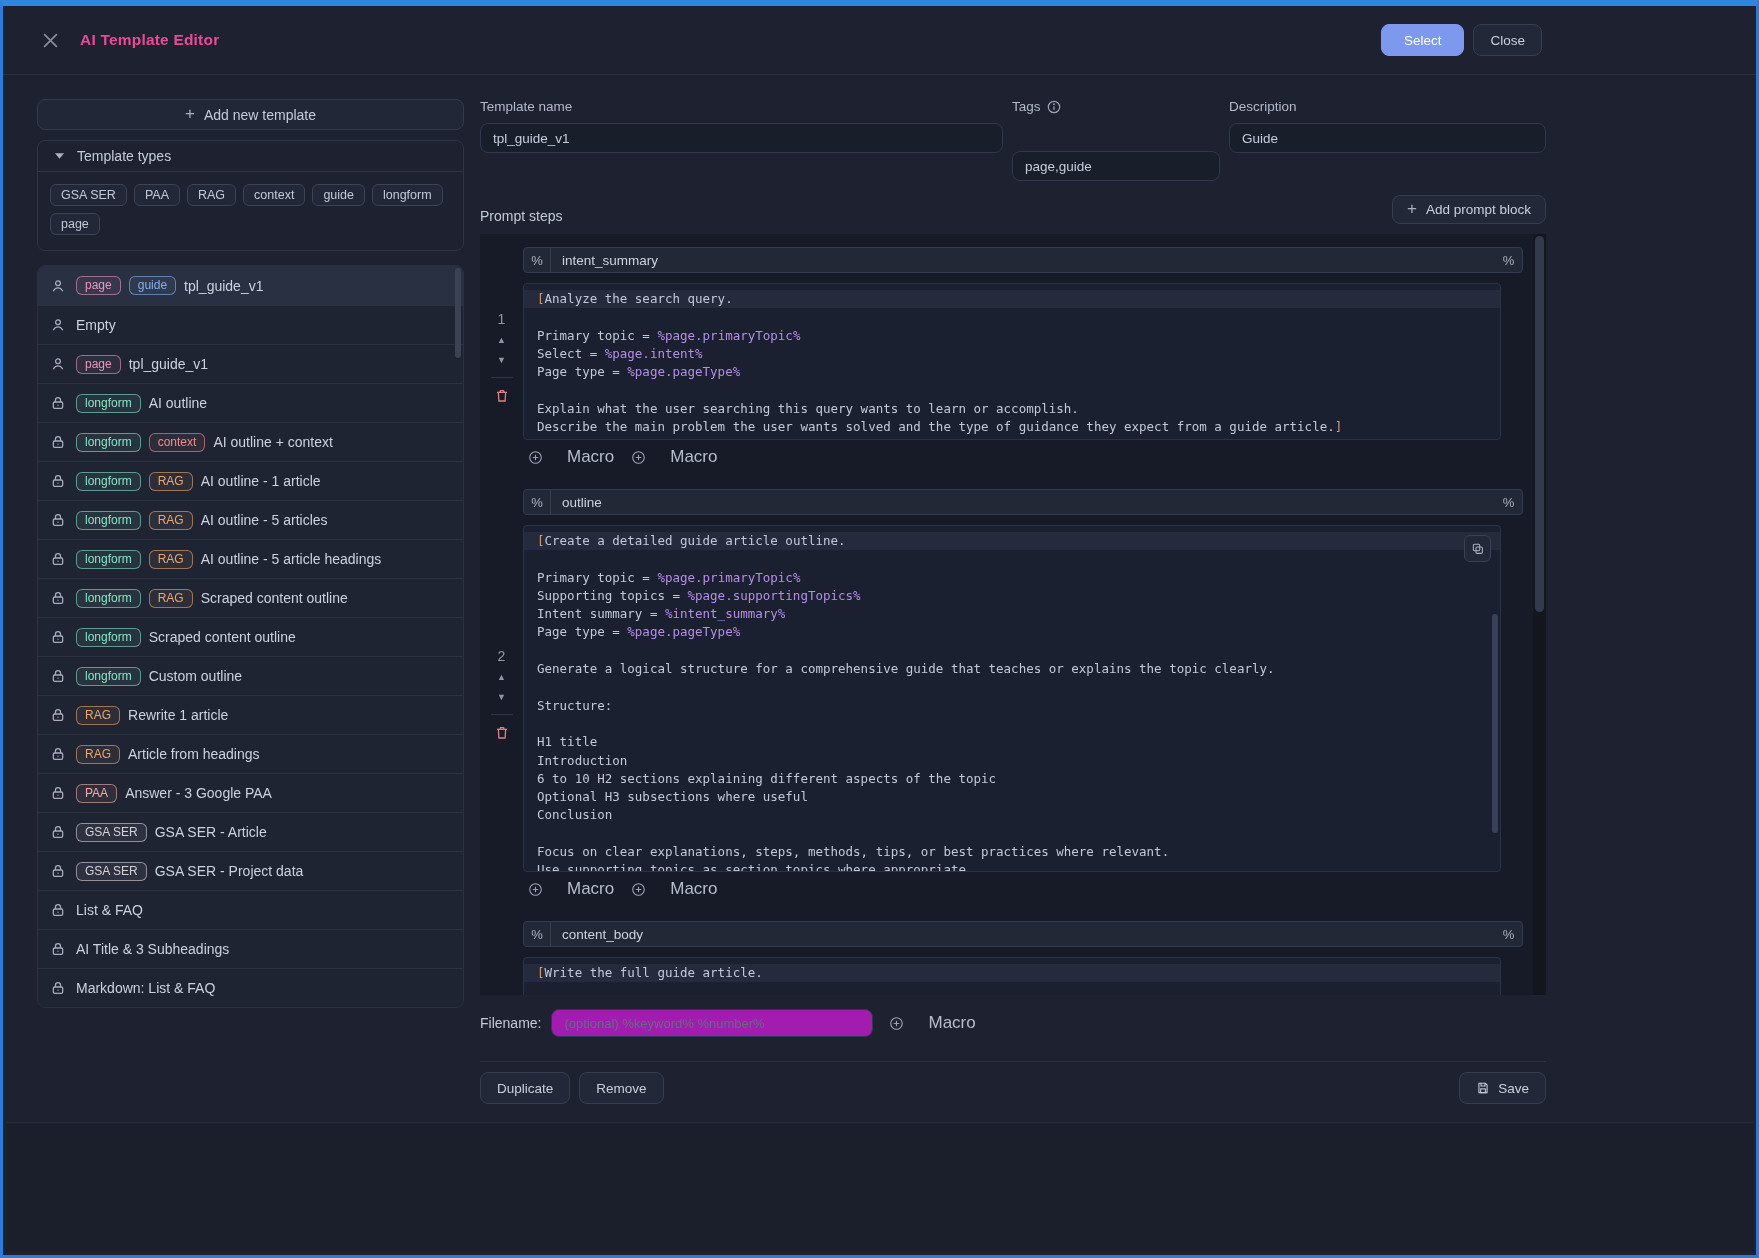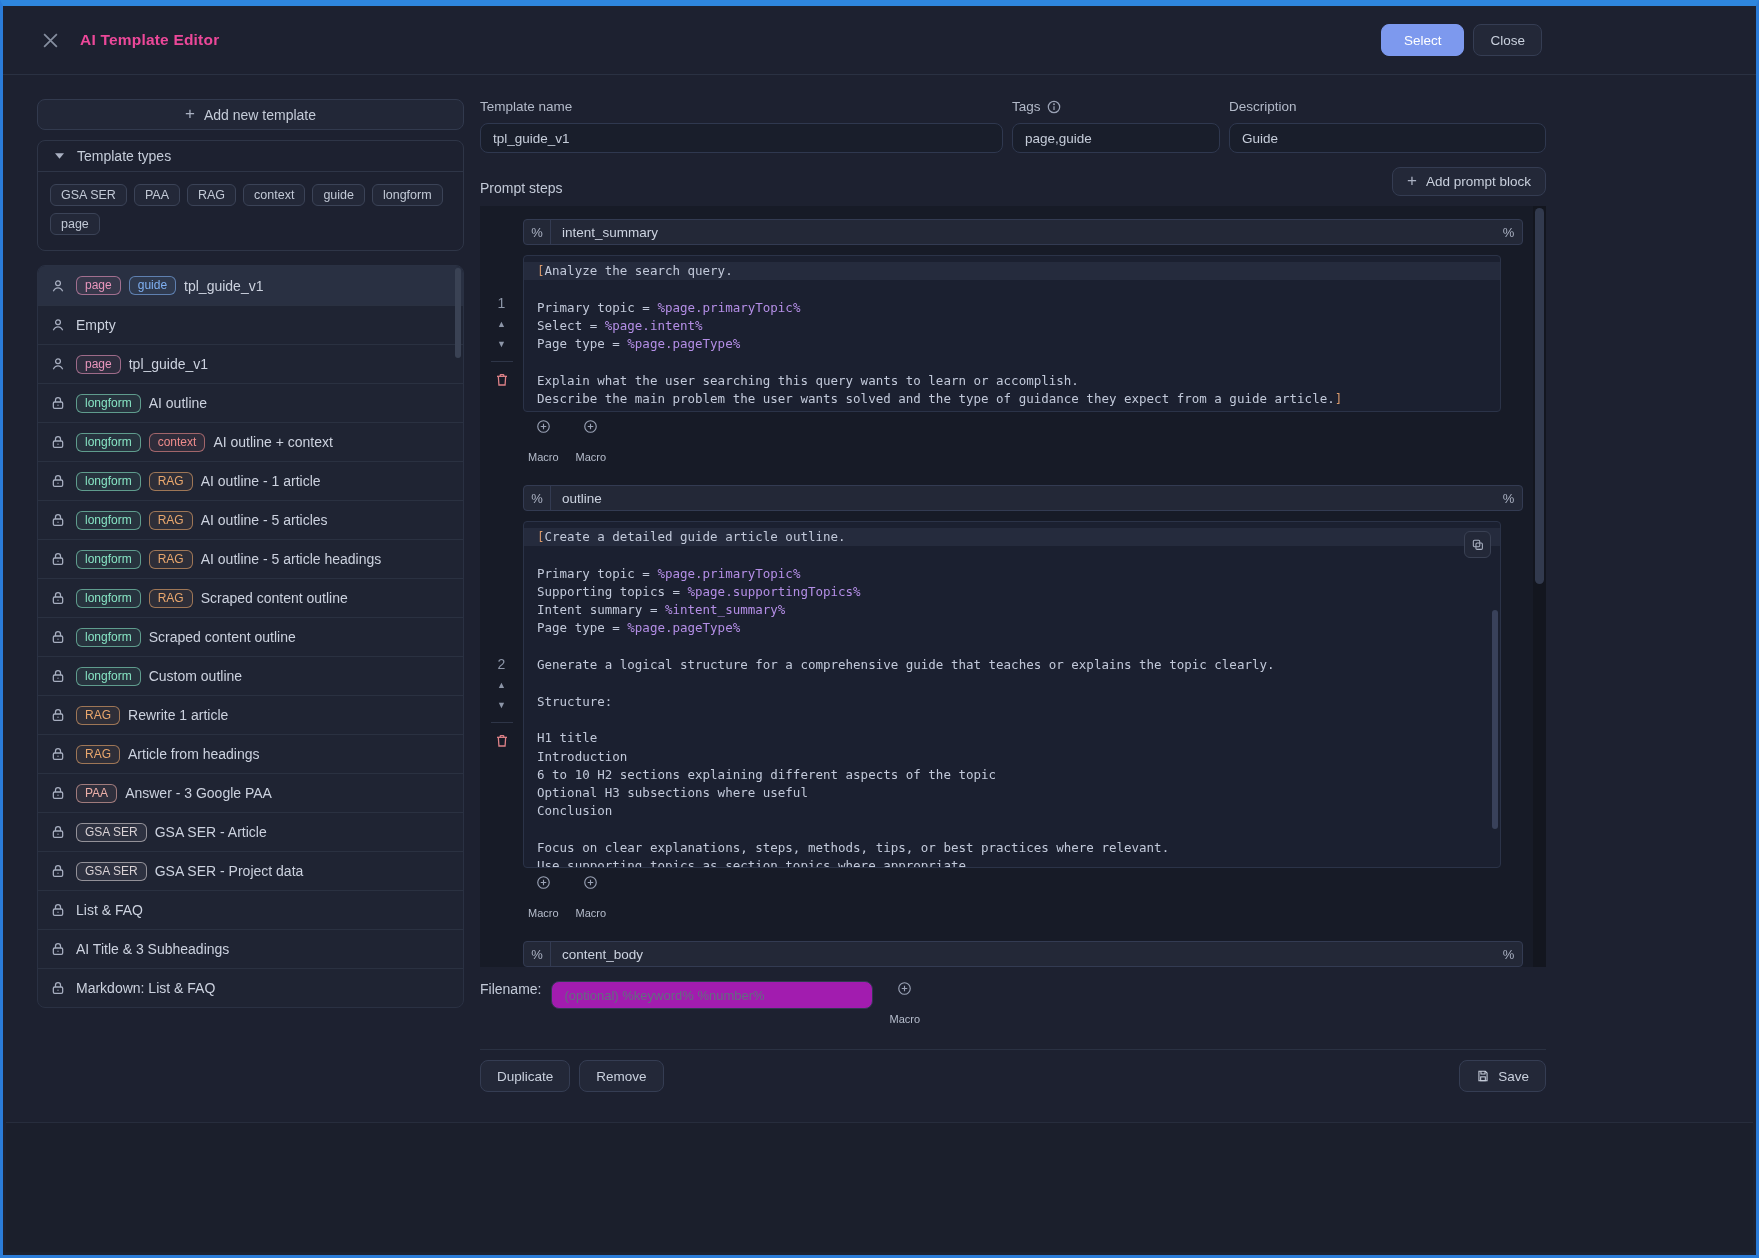--- a/index.html
+++ b/index.html
@@ -43,21 +43,21 @@
   .row-icon { width:16px; height:16px; color:#a7aec0; flex:none; margin-right:2px; }
   .tag { font-size:12px; padding:1px 8px 2px 8px; border-radius:6px; border:1px solid; white-space:nowrap; }
   .list-sb { position:absolute; top:2px; right:2px; width:6px; bottom:2px; }
   .list-sb-thumb { width:6px; height:90px; background:#3a4254; border-radius:3px; cursor:pointer; }
   
   .form-row { display:flex; gap:9px; }
   .field { display:flex; flex-direction:column; }
   .field label { font-size:13.5px; color:#b3bac9; margin-bottom:9px; display:flex; align-items:center; gap:6px; }
   .field input { height:30px; background:#191e2b; border:1px solid #2f384f; border-radius:8px; color:#c6cdda; font-size:13.5px; padding:0 12px; font-family:inherit; outline:none; }
   .field-name { width:523px; }
-  .field-tags { width:208px; }
+  .field-tags { width:208px;gap:28px; }
   .field-desc { flex:1; }
   .info-icon { width:14px; height:14px; color:#9aa2b5; }
   
   .steps-header { margin-top:13px; height:30px; display:flex; align-items:flex-end; justify-content:space-between; }
   .steps-label { font-size:14px; color:#c3cad8; }
   .add-block-btn { height:29px; background:#232838; border:1px solid #343c52; border-radius:8px; color:#c9d0dd; font-size:13.5px; font-family:inherit; display:flex; align-items:center; gap:9px; padding:0 14px; cursor:pointer; }
   .steps-area { margin-top:10px; height:761px; background:#171b27; position:relative; overflow:hidden; padding-top:13px; }
   .block { display:flex; margin-bottom:22px; }
   .gutter { width:43px; flex:none; display:flex; flex-direction:column; align-items:center; justify-content:center; gap:7px; color:#8d96a8; }
   .step-num { font-size:14px; }
@@ -75,26 +75,26 @@
   .b2 .block-content { height:347px; }
   .b3 .block-content { height:300px; }
   .code-line { height:18.3px; line-height:18.3px; padding:0 13px; white-space:pre; overflow:hidden; }
   .code-line.active { background:#252b3d; }
   .tok-var { color:#b48ee6; }
   .tok-br  { color:#d99a6c; }
   .copy-btn { position:absolute; top:9px; right:9px; width:27px; height:27px; border:1px solid #3a4154; border-radius:6px; background:#232838; display:flex; align-items:center; justify-content:center; color:#aab1c2; cursor:pointer; }
   .copy-btn svg { width:14px; height:14px; }
   .inner-sb { position:absolute; right:2px; top:88px; width:6px; height:219px; background:#39415a; border-radius:3px; cursor:pointer; }
   .macro-row { margin-top:7px; display:flex; gap:17px; padding-left:5px; }
-  .macro-btn { display:flex; align-items:center; gap:17px; color:#b6bdcc; font-size:11px; font-family:inherit; background:none; border:none; cursor:pointer;flex-direction:column; }
+  .macro-btn { display:flex; align-items:center; gap:24px; color:#b6bdcc; font-size:17px; font-family:inherit; background:none; border:none; cursor:pointer; }
   .macro-btn svg { width:15px; height:15px; color:#9aa2b5; flex:none; }
   .outer-sb { position:absolute; right:0; top:0; width:13px; height:100%; background:#13161f; }
   .outer-sb-thumb { margin:2px auto 0 auto; width:9px; height:376px; background:#323a4e; border-radius:5px; cursor:pointer; }
   
-  .filename-row { margin-top:14px; display:flex; align-items:flex-start; gap:10px; }
+  .filename-row { margin-top:14px; display:flex; align-items:center; gap:10px; }
   .filename-label { font-size:14px; color:#c3cad8; }
   .filename-input { width:322px; height:28px; background:#a21caf; border:1px solid #2f384f; border-radius:8px; color:#c6cdda; font-size:13px; padding:0 12px; font-family:inherit; outline:none; }
   .filename-input::placeholder { color:#636c80; }
   .filename-row .macro-btn { margin-left:6px; }
   .footer-divider { margin-top:24px; border:none; border-top:1px solid #2a3142; }
   .footer { margin-top:10px; display:flex; gap:9px; align-items:center; }
   .save-btn { margin-left:auto; gap:8px; }
   .save-btn svg { width:14px; height:14px; color:#c9d0dd; }
   .below-modal { position:absolute; left:3px; right:3px; top:1116px; bottom:3px; background:#1b1f2c; border-top:1px solid #272d3d; pointer-events:none; }
 </style>

